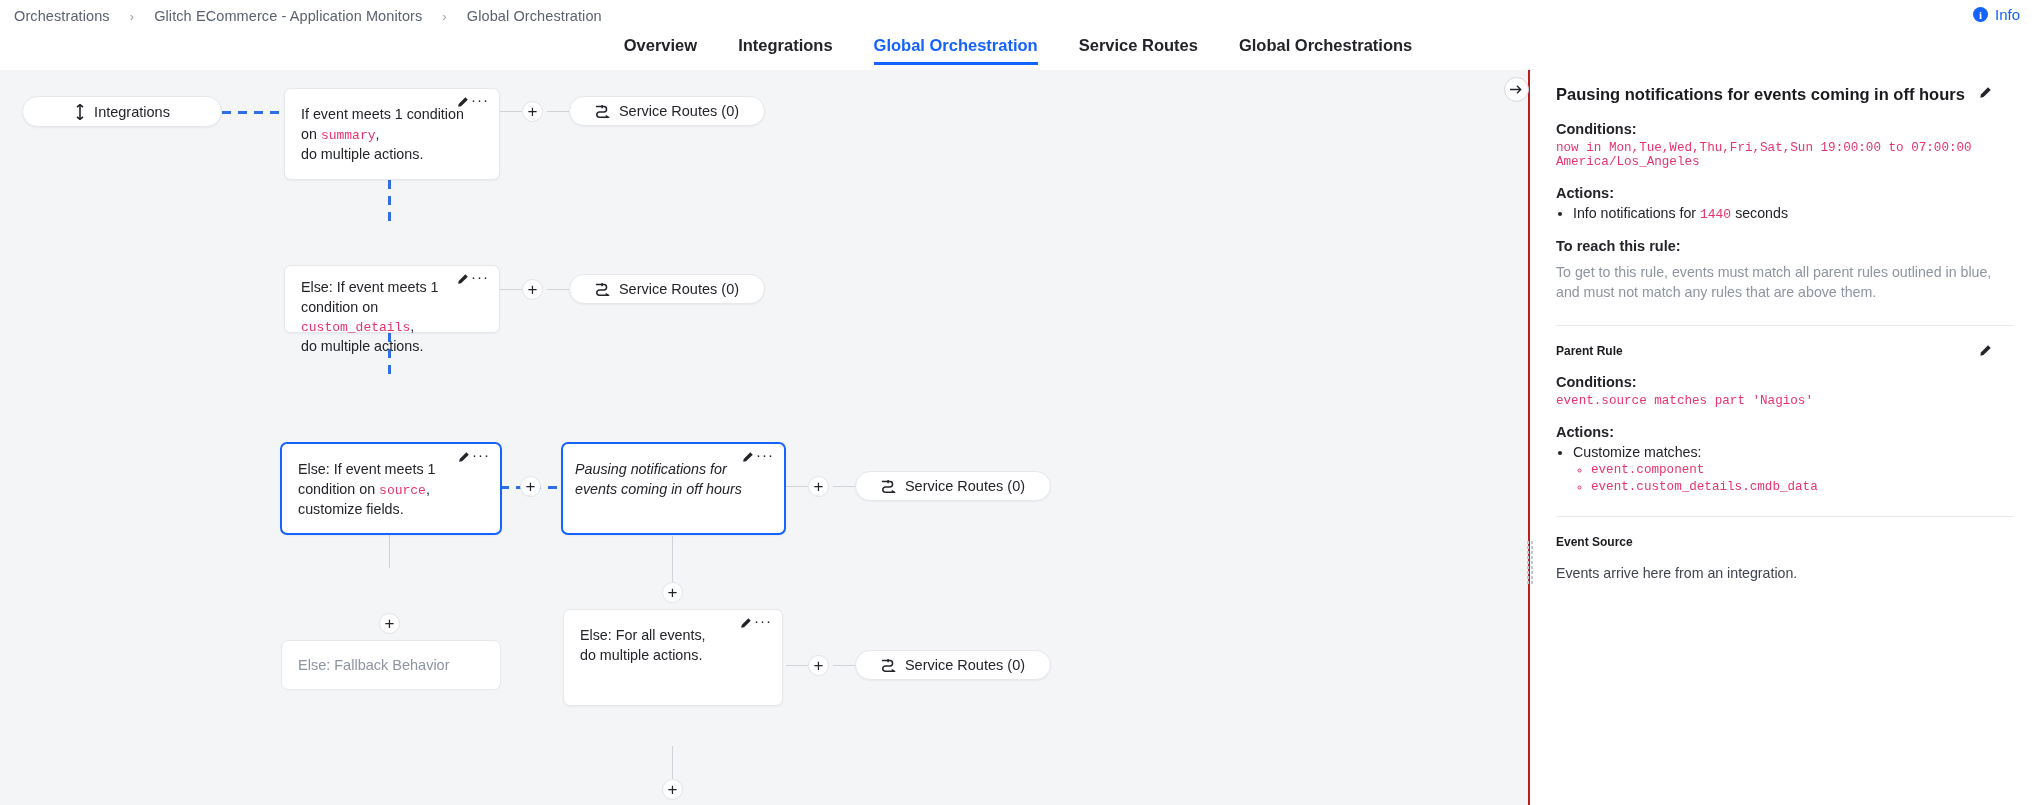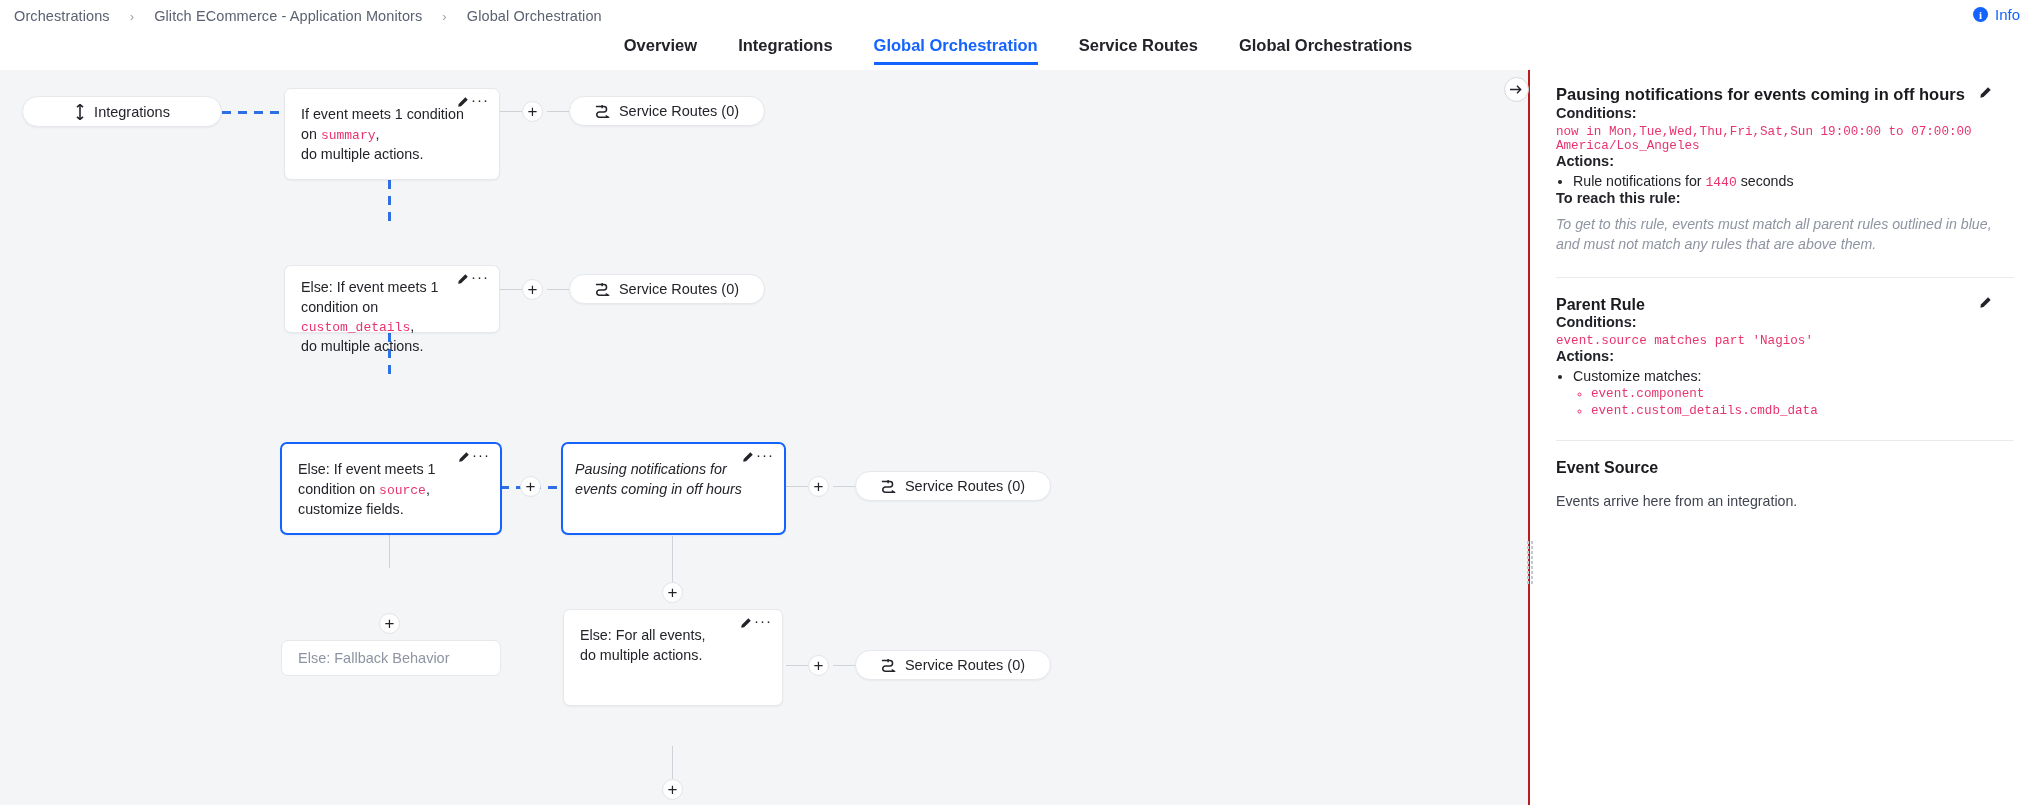--- a/index.html
+++ b/index.html
@@ -126,27 +126,27 @@
     width: 25px; height: 25px; border-radius: 50%;
     background: #fff; border: 1px solid #d6d9e0;
     display: flex; align-items: center; justify-content: center;
     font-size: 13px; color: #23242a; cursor: pointer;
   }
   .p-title {
     font-size: 16.5px; font-weight: bold; color: #1b1b1f;
     padding-right: 34px; line-height: 1.25;
   }
   .p-edit { position: absolute; right: 22px; cursor: pointer; }
-  .p-label { font-size: 14.5px; font-weight: bold; color: #23242a; }
+  .p-label { font-size: 14.5px; font-weight: bold; color: #23242a; margin-top: 16px; }
   .p-code { font-family: "Liberation Mono", monospace; font-size: 12.6px; color: #e8336d; margin-top: 4px; word-break: break-word; }
   .p-ul { margin: 4px 0 0 17px; font-size: 14.2px; color: #23242a; }
   .p-ul li { margin-top: 3px; }
   .p-ul ul { list-style: circle; margin-left: 18px; }
-  .p-body { font-size: 14.2px; color: #8e94a1; line-height: 1.45; margin-top: 12px; font-style: italic; }
-  .p-sec-title { font-size: 16px; font-weight: bold; color: #1b1b1f; }
+  .p-body { font-size: 14.2px; color: #8e94a1; line-height: 1.45; margin-top: 12px; }
+  .p-sec-title { font-size: 12px; font-weight: bold; color: #1b1b1f; }
   .divider { border-top: 1px solid #e9eaee; margin-top: 22px; padding-top: 18px; position: relative; }
   .p-note { font-size: 14.2px; color: #3f4450; margin-top: 16px; }
   .icon-svg { display: block; }
 </style>
 </head>
 <body>
 
 <div class="app">
 
   <div class="breadcrumb">
@@ -266,21 +266,21 @@
           </svg>
       </span>
       <span class="more">···</span>
       <div class="body">
         <span>Else: If event meets 1</span>
         <span class="ln2"><span>condition on </span><span class="mono">source</span><span>,</span></span>
         <span class="ln2">customize fields.</span>
       </div>
     </div>
     <div class="plus" style="left:379px; top:543px;">+</div>
-    <div class="fallback" style="left:281px; top:570px; width:220px; height:36px;">
+    <div class="fallback" style="left:281px; top:570px; width:220px; height:50px;">
       <span>Else: Fallback Behavior</span>
     </div>
 
     <div class="plus" style="left:520px; top:406px;">+</div>
 
     <div class="card sel" style="left:561px; top:372px; width:225px; height:93px;">
       <span class="edit">
         <svg class="icon-svg" width="13" height="13" viewBox="0 0 16 16">
             <path d="M11.5 1.5l3 3-8.2 8.2-3.6.6.6-3.6z" fill="#23242a"></path>
           </svg>
@@ -344,21 +344,21 @@
             <path d="M11.5 1.5l3 3-8.2 8.2-3.6.6.6-3.6z" fill="#23242a"></path>
           </svg>
       </span>
     </div>
 
     <div class="p-label">Conditions:</div>
     <div class="p-code">now in Mon,Tue,Wed,Thu,Fri,Sat,Sun 19:00:00 to 07:00:00 America/Los_Angeles</div>
 
     <div class="p-label">Actions:</div>
     <ul class="p-ul">
-      <li><span>Rule notifications for </span><span class="mono">1440</span><span> seconds</span></li>
+      <li><span>Info notifications for </span><span class="mono">1440</span><span> seconds</span></li>
     </ul>
 
     <div class="p-label" style="">To reach this rule:</div>
     <div class="p-body" style="margin-top:8px;">To get to this rule, events must match all parent rules outlined in blue, and must not match any rules that are above them.</div>
 
     <div class="divider">
       <div class="p-sec-title">Parent Rule</div>
       <span class="p-edit" style="top:18px;">
         <svg class="icon-svg" width="14" height="14" viewBox="0 0 16 16">
             <path d="M11.5 1.5l3 3-8.2 8.2-3.6.6.6-3.6z" fill="#23242a"></path>

